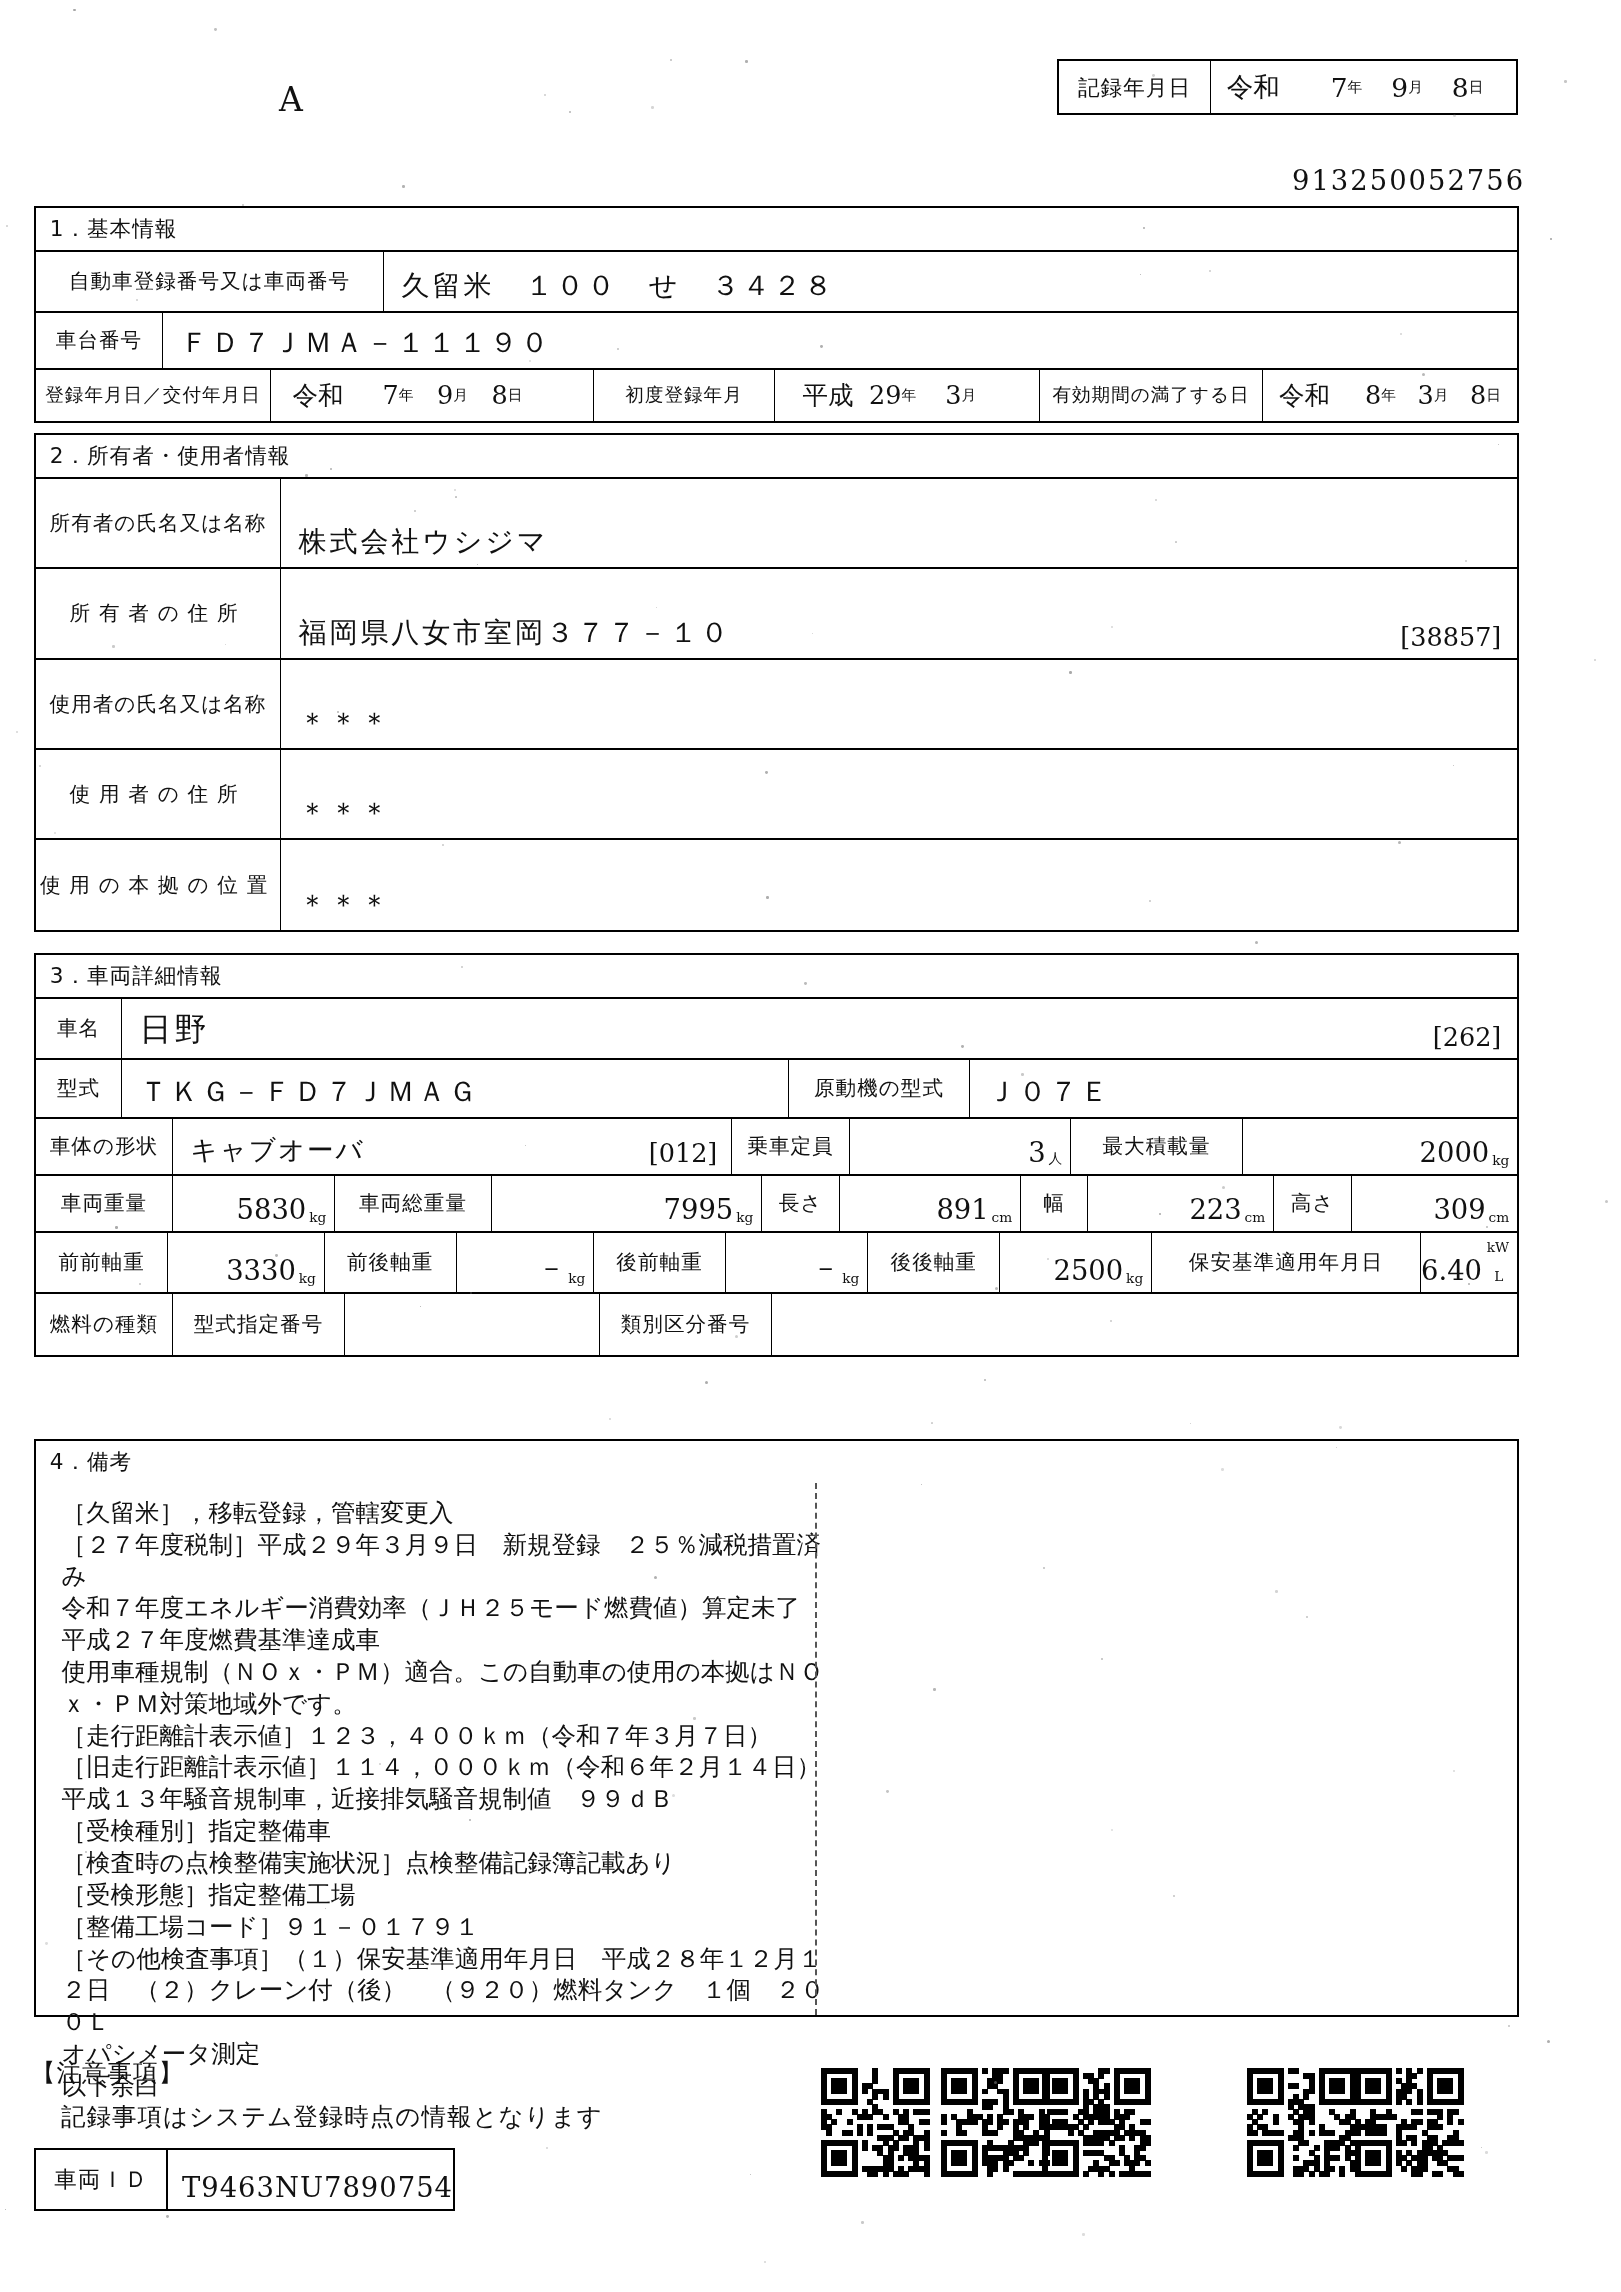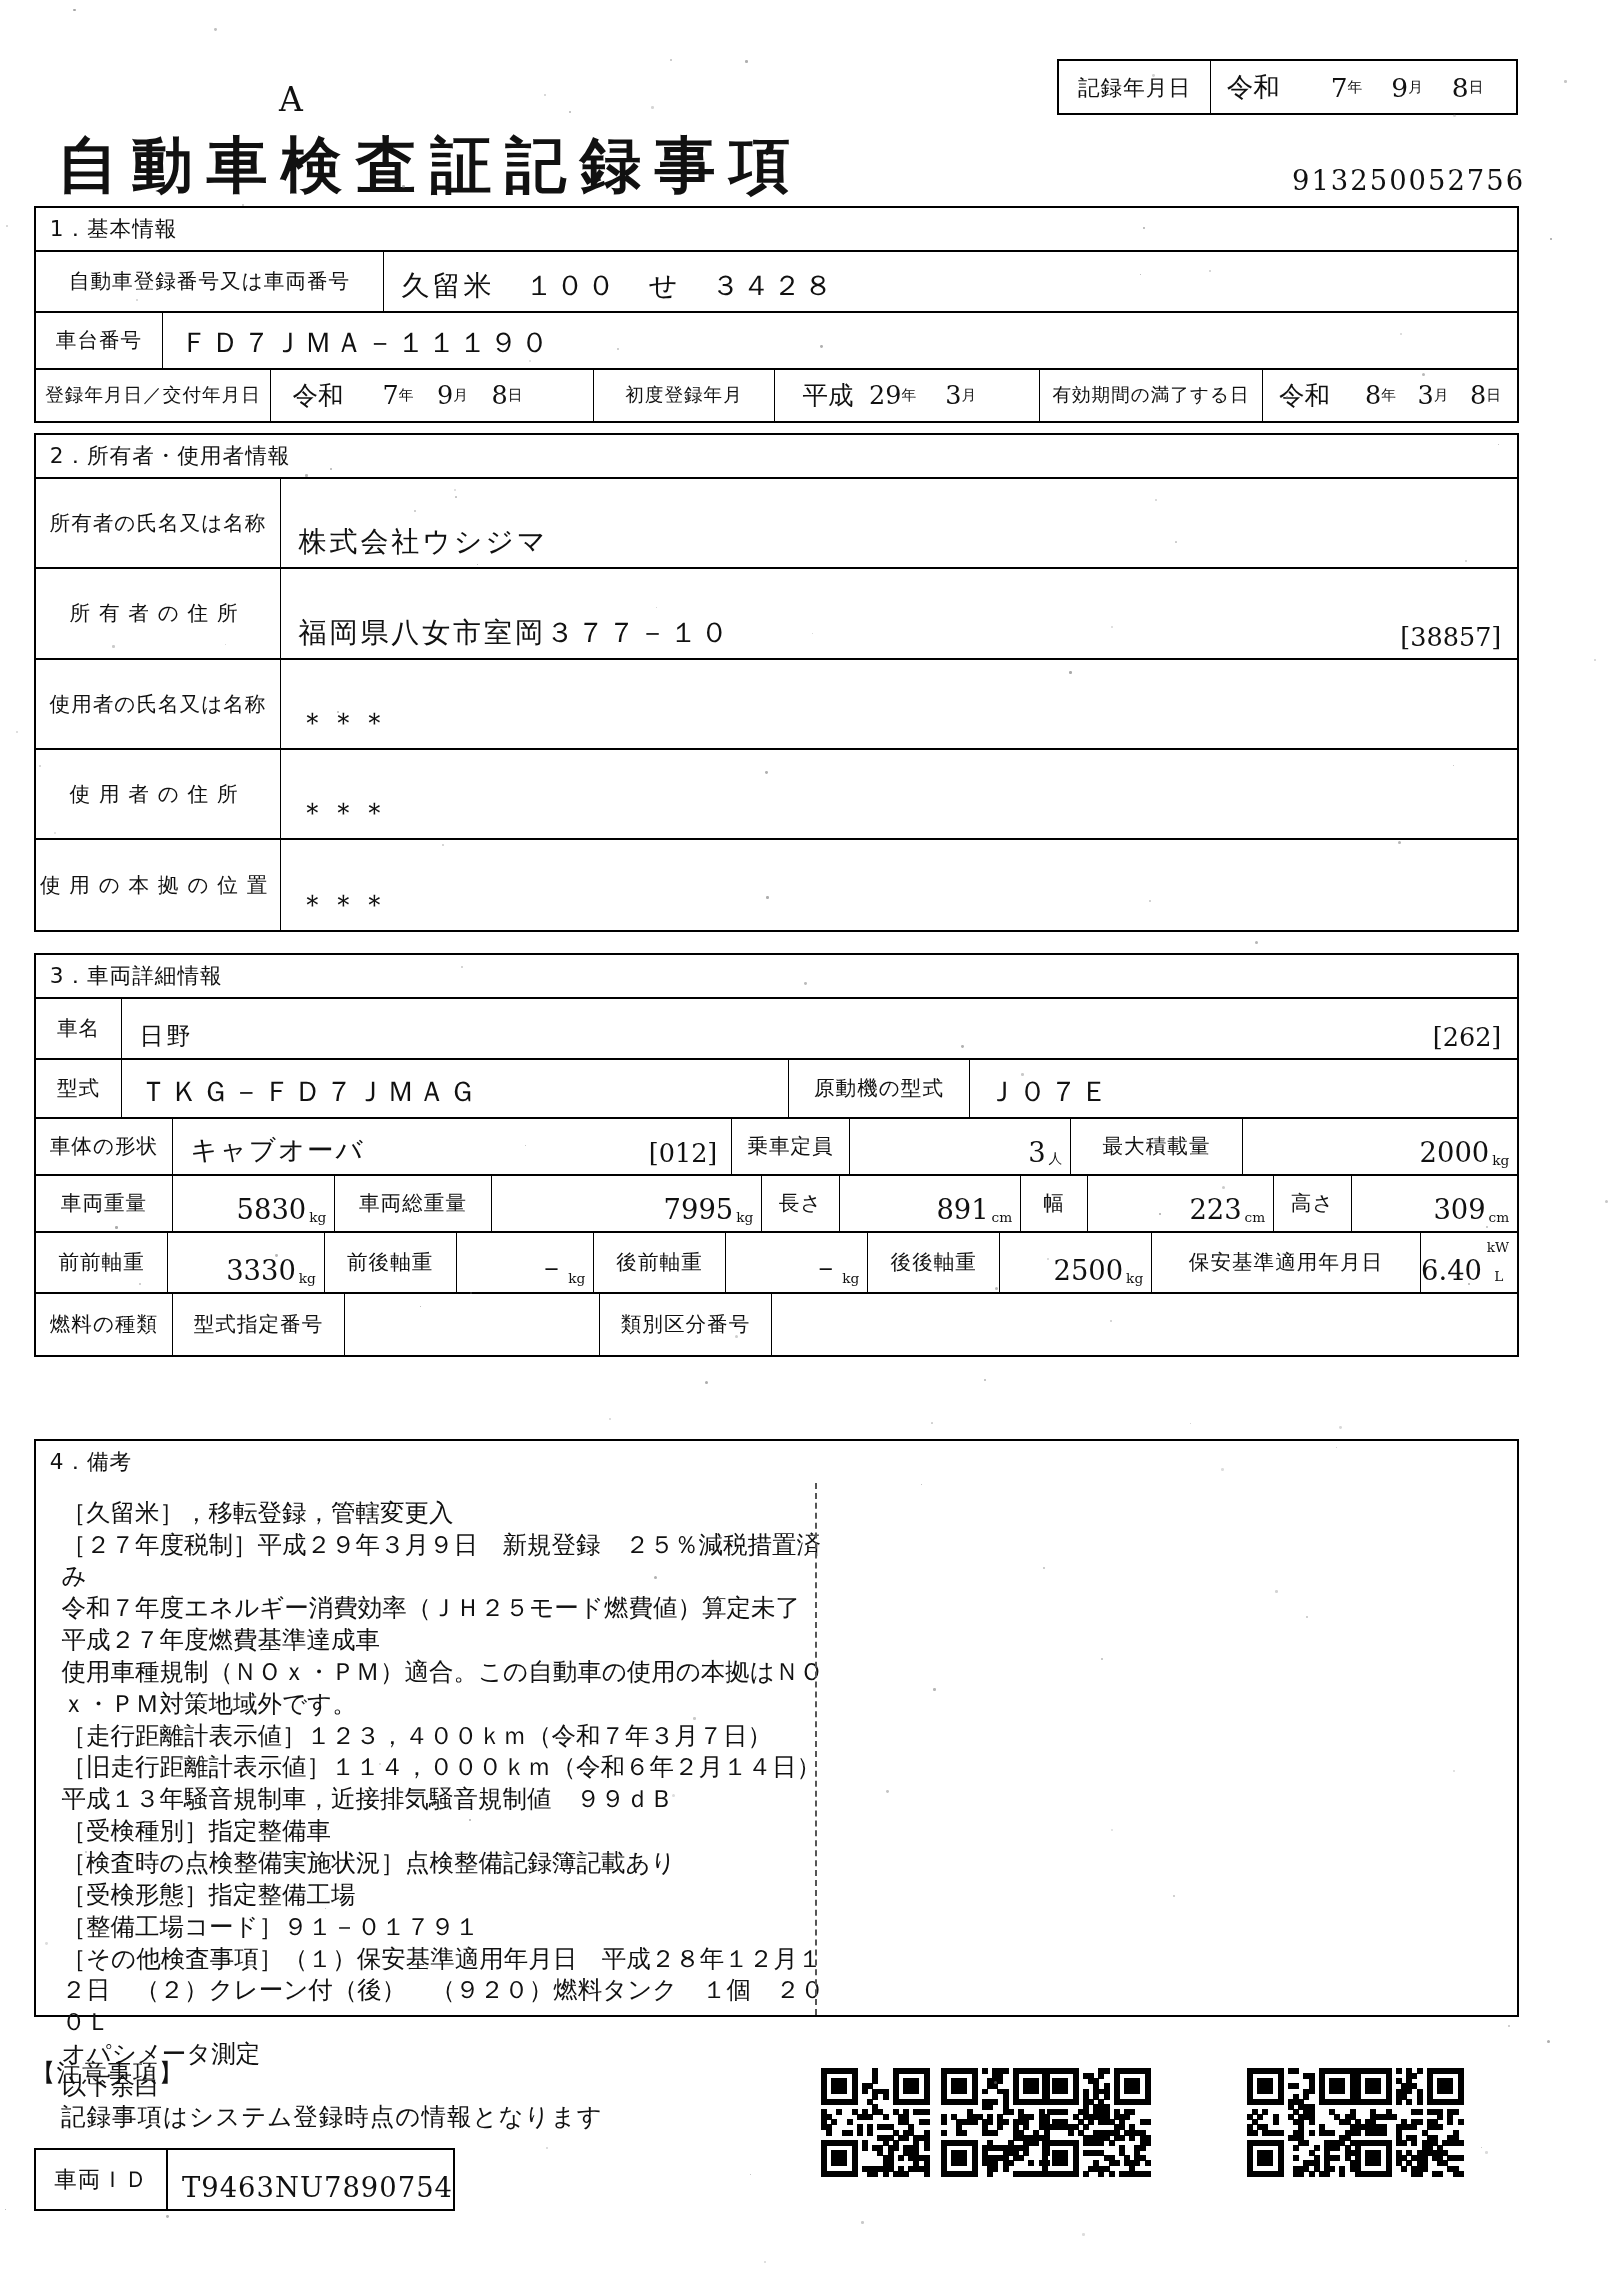--- a/index.html
+++ b/index.html
@@ -74,21 +74,20 @@
   
   .qr { position:absolute; }
   .qr i { position:absolute; background:#000; display:block; }
 </style>
 </head>
 <body>
 
 <div class="page">
 
   <div class="hdr-A">A</div>
-  <div class="title">自動車検査証記録事項</div>
   <div class="docno">913250052756</div>
 
   <div class="recbox">
     <div class="lbl">記録年月日</div>
     <div class="val">
       <span>令和</span>
       <span style="width:51px"></span>
       <span>7</span>
       <span class="sm">年</span>
       <span style="width:29px"></span>
@@ -182,21 +181,21 @@
   </div>
 
   <div class="tbl" style="top:953px;">
     <div class="srow">
       <div class="cell sec-head" style="width:100%;">3．車両詳細情報</div>
     </div>
 
     <div class="srow" style="height:61px">
       <div class="cell lab" style="width:86px">車名</div>
       <div class="cell" style="flex:1; align-items:flex-end; padding:0 15.7px 5.9px 17.6px; justify-content:space-between">
-        <span class="brk" style="font-size:24px; letter-spacing:2.9px">日野</span>
+        <span class="brk" style="font-size:32px; letter-spacing:2.9px">日野</span>
         <span class="brk">[262]</span>
       </div>
     </div>
 
     <div class="srow" style="height:59px">
       <div class="cell lab" style="width:86px">型式</div>
       <div class="cell dat" style="width:667px">ＴＫＧ－ＦＤ７ＪＭＡＧ</div>
       <div class="cell lab" style="width:181px">原動機の型式</div>
       <div class="cell dat" style="flex:1">Ｊ０７Ｅ</div>
     </div>

